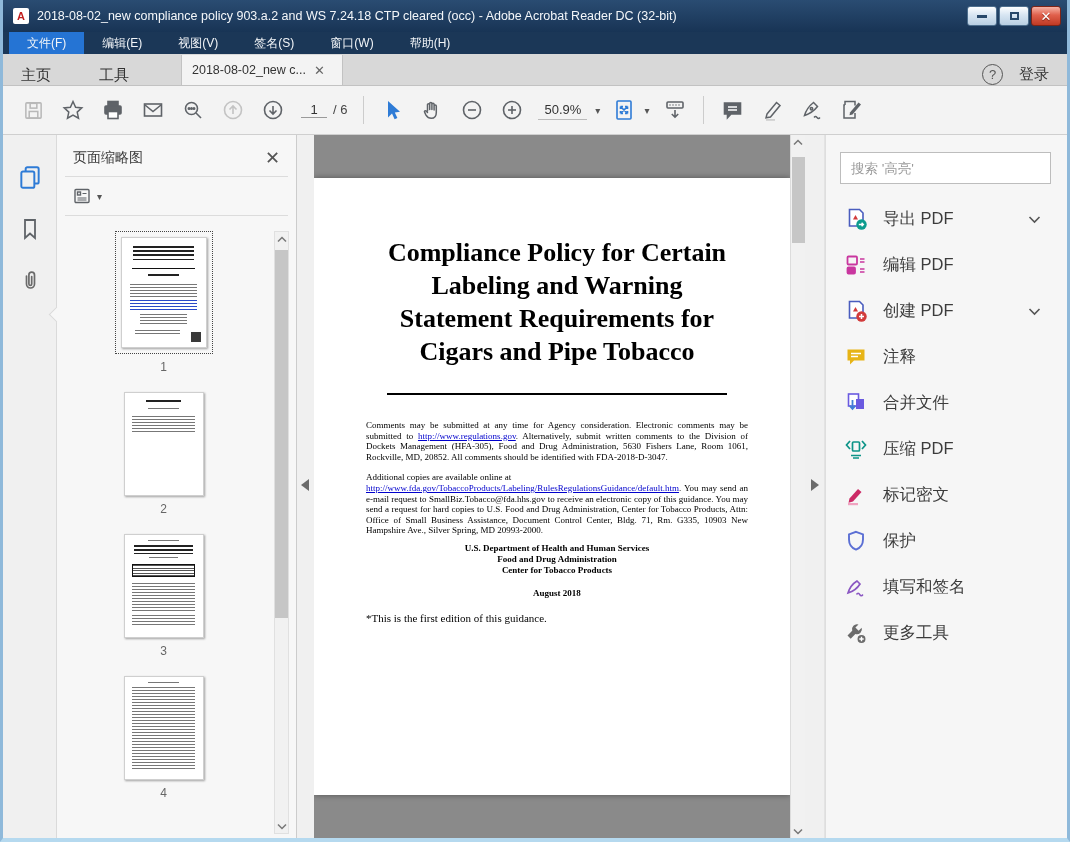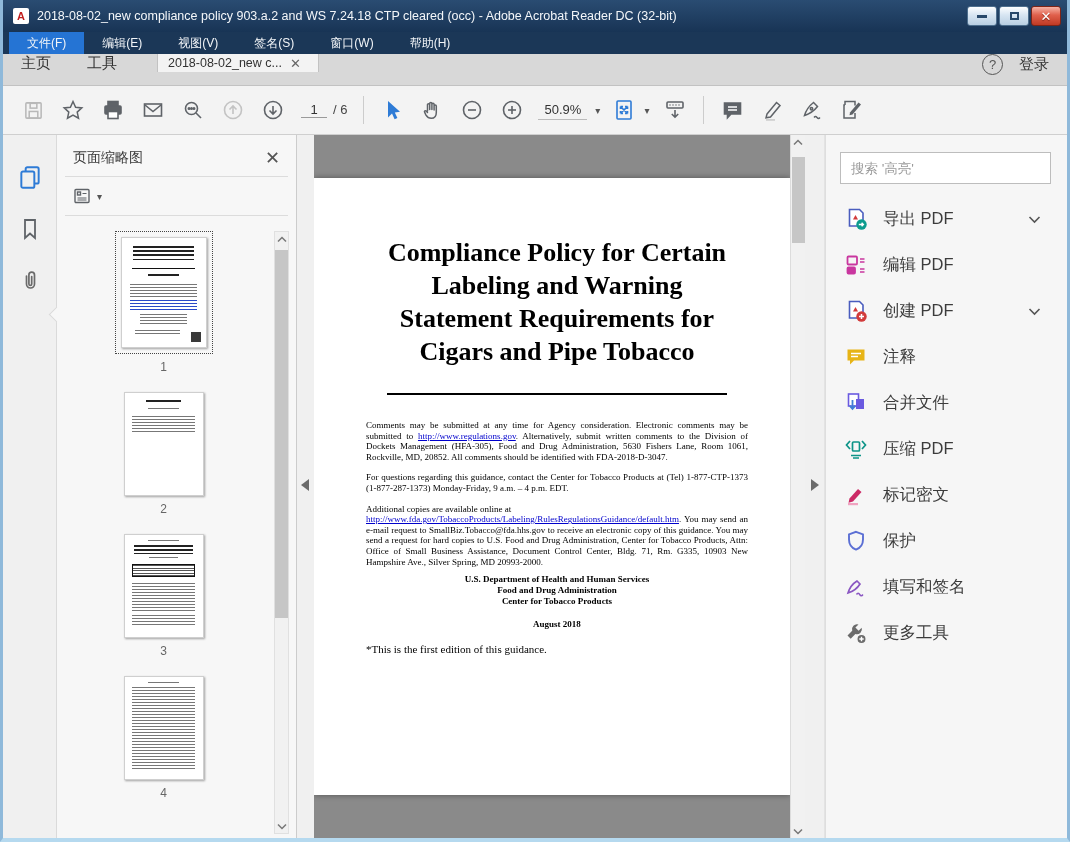--- a/index.html
+++ b/index.html
@@ -20,24 +20,24 @@
     background:linear-gradient(180deg,#fdfeff, #d7e5f2 45%, #b9cfe3);display:flex;align-items:center;justify-content:center;}
   .wbtn .bar{width:10px;height:3px;background:#27486a;}
   .wbtn .sq{width:9px;height:8px;border:2px solid #27486a;background:transparent;}
   .wbtn.close{background:linear-gradient(180deg,#f6b3a5,#e0604c 45%,#c03a24);border-color:#7e2417;}
   .wbtn.close .x{color:#fff;font-size:13px;font-weight:bold;line-height:1;text-shadow:0 1px 1px #7e2417;}
   
   .menubar{height:22px;background:#1b3757;display:flex;align-items:stretch;padding-left:6px;flex:0 0 auto;}
   .menu-item{color:#f2f5f8;font-size:12px;display:flex;align-items:center;padding:0 18px;}
   .menu-item.active{background:#2574d4;}
   
-  .tabbar{height:32px;background:#d8d8d8;display:flex;align-items:flex-start;border-bottom:1px solid #c2c2c2;flex:0 0 auto;}
+  .tabbar{height:32px;background:#d8d8d8;display:flex;align-items:flex-end;border-bottom:1px solid #c2c2c2;flex:0 0 auto;gap:12px;}
   .tab{display:flex;align-items:center;padding:0 18px;font-size:15px;color:#333;}
   .doc-tab{background:#f3f3f3;border-left:1px solid #c2c2c2;border-right:1px solid #c2c2c2;margin-left:22px;width:162px;
-    display:flex;align-items:center;gap:8px;padding:2px 10px;font-size:12.5px;color:#333;}
+    display:flex;align-items:center;gap:8px;padding:8px 10px;font-size:12.5px;color:#333;}
   .doc-tab .closex{color:#666;font-size:13px;line-height:1;}
   .tabbar-right{margin-left:auto;display:flex;align-items:center;gap:16px;padding-right:18px;}
   .help-circ{width:21px;height:21px;border:1.6px solid #555;border-radius:50%;display:flex;align-items:center;justify-content:center;
     font-size:13px;color:#555;}
   .signin{font-size:15px;color:#333;}
   
   .toolbar{height:49px;background:#f3f3f3;border-bottom:1px solid #cfcfcf;display:flex;align-items:center;padding:0 10px;flex:0 0 auto;}
   .tbtn{background:none;border:none;width:40px;height:38px;display:flex;align-items:center;justify-content:center;}
   .tsep{width:1px;height:28px;background:#cccccc;margin:0 8px;}
   .page-num-group{display:flex;align-items:baseline;gap:6px;margin:0 8px;}
@@ -425,21 +425,20 @@
     <div class="viewport">
       <div class="docpage">
         <div class="doc-title">
           <div>Compliance Policy for Certain</div>
           <div>Labeling and Warning</div>
           <div>Statement Requirements for</div>
           <div>Cigars and Pipe Tobacco</div>
         </div>
         <div class="doc-rule"></div>
         <p class="doc-body doc-p1"><span>Comments may be submitted at any time for Agency consideration.  Electronic comments may be submitted to </span><span class="doclink">http://www.regulations.gov</span><span>.  Alternatively,  submit written comments to the Division  of Dockets Management (HFA-305), Food and Drug Administration,  5630 Fishers Lane, Room 1061, Rockville,  MD, 20852.  All comments should be identified  with FDA-2018-D-3047.</span></p>
-        <p class="doc-body doc-p">For questions regarding this guidance, contact the Center for Tobacco Products at (Tel) 1-877-CTP-1373 (1-877-287-1373)  Monday-Friday,  9 a.m. – 4 p.m. EDT.</p>
         <p class="doc-body doc-p"><span>Additional copies are available online at</span><br><span class="doclink">http://www.fda.gov/TobaccoProducts/Labeling/RulesRegulationsGuidance/default.htm</span><span>.   You may send an e-mail request to SmallBiz.Tobacco@fda.hhs.gov  to receive an electronic copy of this guidance. You may send a request for hard copies to U.S. Food and Drug Administration, Center for Tobacco Products, Attn: Office of Small Business Assistance, Document Control Center, Bldg.  71, Rm. G335, 10903 New Hampshire Ave., Silver Spring,  MD 20993-2000.</span></p>
         <div class="doc-org">
           <div>U.S. Department of Health and Human Services</div>
           <div>Food and Drug Administration</div>
           <div>Center for Tobacco Products</div>
         </div>
         <div class="doc-date">August 2018</div>
         <div class="doc-note">*This is the first edition of this guidance.</div>
       </div>
     </div>

